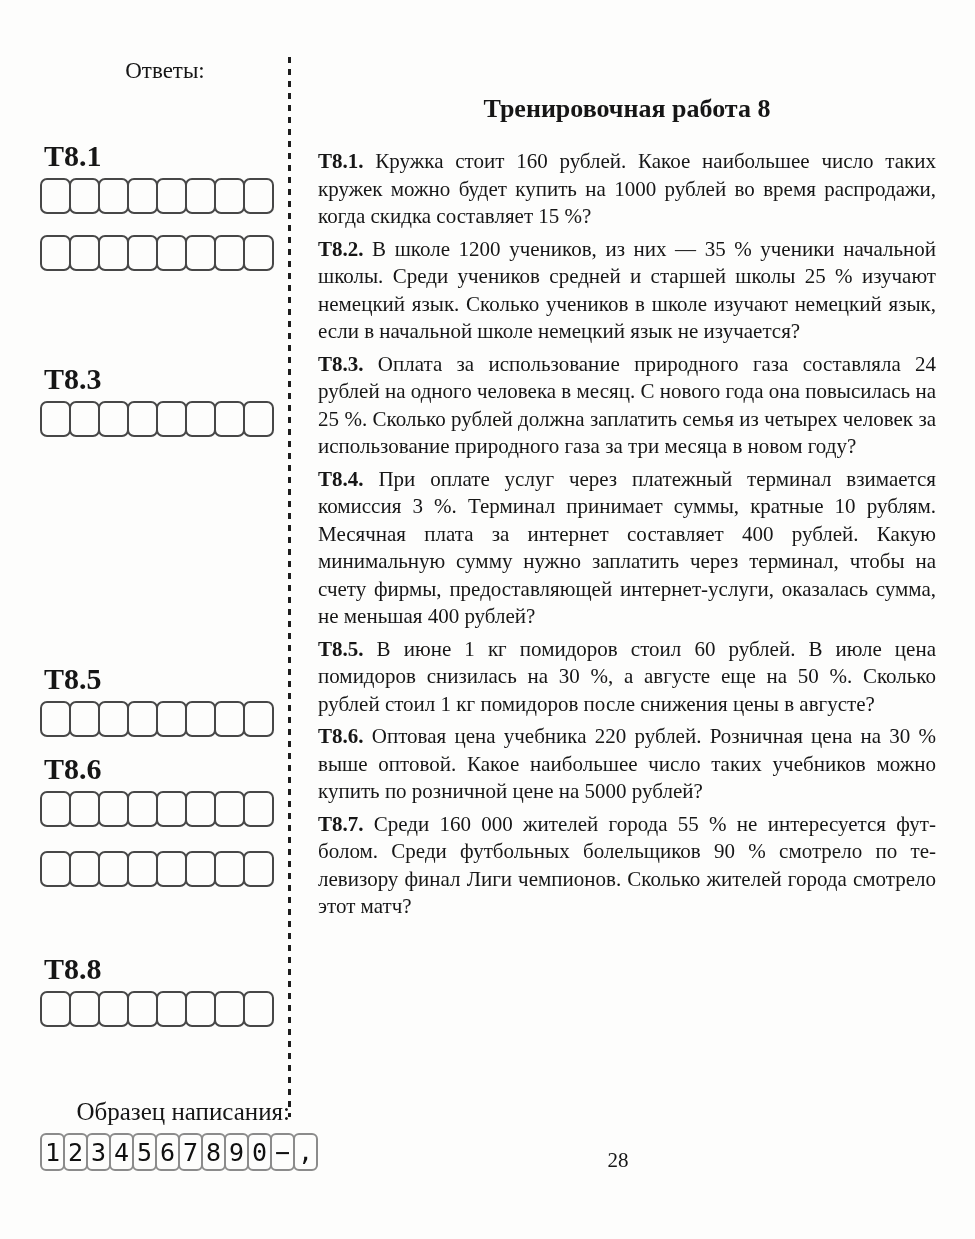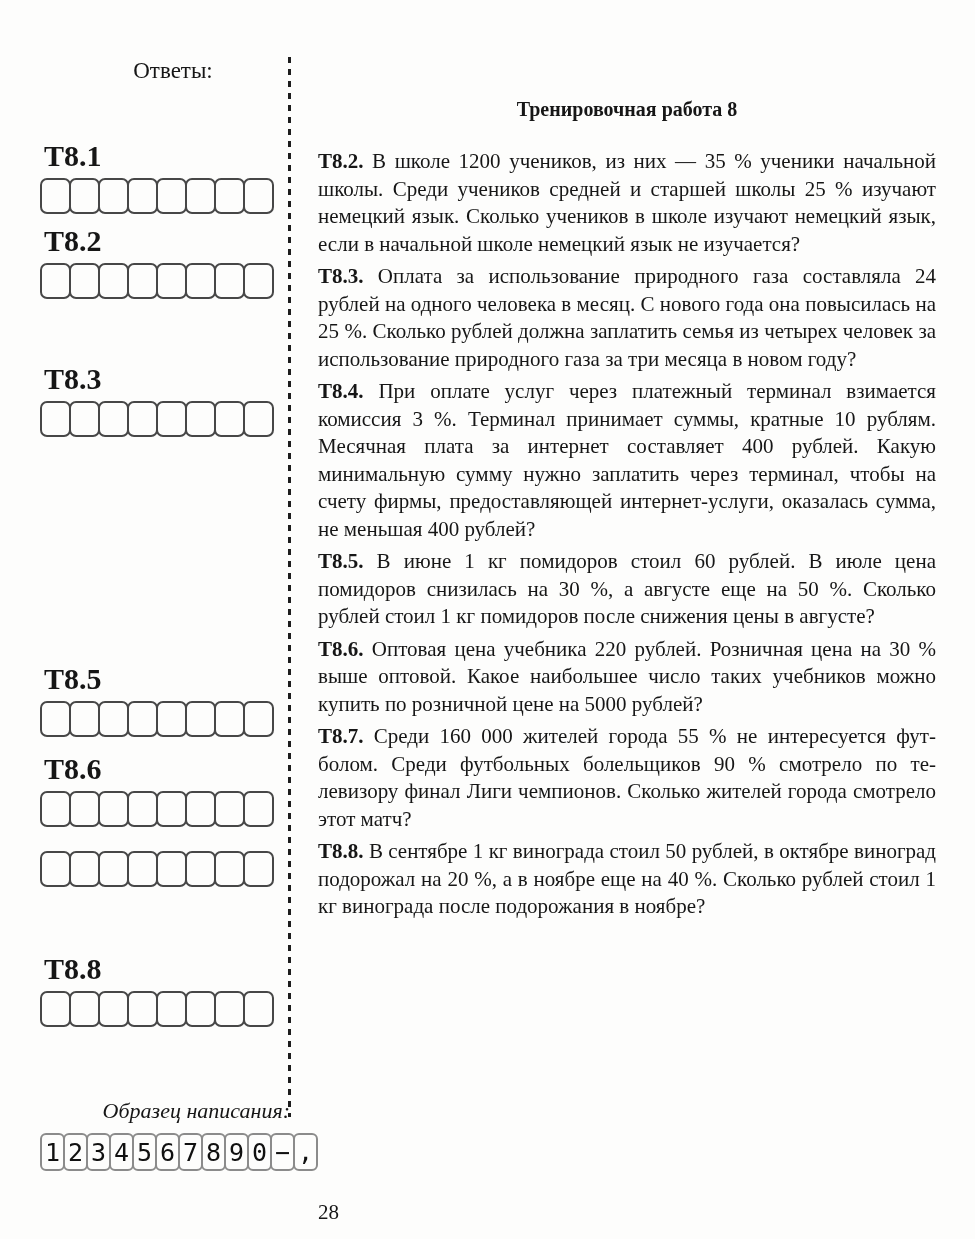--- a/index.html
+++ b/index.html
@@ -10,21 +10,21 @@
     margin: 0 auto;
     background: #fdfdfc;
     color: #161616;
     font-family: "Liberation Serif", serif;
     overflow: hidden;
   }
 
   
   .answers-header {
     position: absolute;
-    left: 38px; top: 58px; width: 270px;
+    left: 30px; top: 58px; width: 270px;
     text-align: center;
     font-size: 23px;
   }
   .answer-block { position: absolute; left: 40px; width: 240px; }
   .answer-label {
     font-weight: bold;
     font-size: 30px;
     line-height: 28px;
     margin-left: 4px;
   }
@@ -48,56 +48,56 @@
     background: repeating-linear-gradient(to bottom, #1d1d1d 0 6px, transparent 6px 12px);
   }
 
   
   .content-col {
     position: absolute;
     left: 318px; top: 92px; width: 618px;
   }
   .content-col h1 {
     margin: 0 0 22px 0;
-    font-size: 20px;
+    font-size: 26px;
     line-height: 34px;
     text-align: center;
     font-weight: bold;
   }
   p.problem {
     margin: 0 0 5px 0;
     font-size: 21px;
     line-height: 27.5px;
     text-align: justify;
   }
   p.problem b { font-weight: bold; }
 
   
   .sample-label {
     position: absolute;
     left: 20px; top: 1098px; width: 270px;
     text-align: right;
-    font-size: 22px;
-    font-style: italic;
+    font-size: 25px;
   }
   .sample-row { position: absolute; left: 40px; top: 1133px; display: flex; }
   .scell {
     width: 21px; height: 34px;
     border: 2px solid #8b8b8b;
     border-radius: 6px;
     display: flex; align-items: center; justify-content: center;
     font-family: "DejaVu Sans Mono", monospace;
     font-size: 25px;
     color: #101010;
   }
   .scell + .scell { margin-left: -2px; }
 
   .page-number {
     position: absolute;
-    left: 318px; top: 1200px; width: 600px;
+    left: 318px; top: 1148px; width: 600px;
+    text-align: center;
     font-size: 21px;
   }
 </style>
 </head>
 <body>
 
 <div class="page">
 
   <div class="answers-header">Ответы:</div>
 
@@ -108,21 +108,20 @@
         <span class="cell"></span>
         <span class="cell"></span>
         <span class="cell"></span>
         <span class="cell"></span>
         <span class="cell"></span>
         <span class="cell"></span>
         <span class="cell"></span>
       </div>
   </div>
   <div class="answer-block b2">
-    <div class="answer-label">Т8.2</div>
     <div class="cells">
         <span class="cell"></span>
         <span class="cell"></span>
         <span class="cell"></span>
         <span class="cell"></span>
         <span class="cell"></span>
         <span class="cell"></span>
         <span class="cell"></span>
         <span class="cell"></span>
       </div>
@@ -190,27 +189,27 @@
         <span class="cell"></span>
         <span class="cell"></span>
       </div>
   </div>
 
   <div class="divider"></div>
 
   <div class="content-col">
     <h1>Тренировочная работа 8</h1>
 
+    <p class="problem"><b>Т8.1.</b> <span>Кружка стоит 160 рублей. Какое наибольшее число таких кружек можно будет купить на 1000 рублей во время распро­дажи, когда скидка составляет 15&nbsp;%?</span></p>
     <p class="problem"><b>Т8.2.</b> <span>В школе 1200 учеников, из них — 35&nbsp;% ученики началь­ной школы. Среди учеников средней и старшей школы 25&nbsp;% изучают немецкий язык. Сколько учеников в школе изучают немецкий язык, если в начальной школе немецкий язык не изучается?</span></p>
     <p class="problem"><b>Т8.3.</b> <span>Оплата за использование природного газа составляла 24 рублей на одного человека в месяц. С нового года она повысилась на 25&nbsp;%. Сколько рублей должна заплатить семья из четырех человек за использование природного газа за три месяца в новом году?</span></p>
     <p class="problem"><b>Т8.4.</b> <span>При оплате услуг через платежный терминал взимается комиссия 3&nbsp;%. Терминал принимает суммы, кратные 10 руб­лям. Месячная плата за интернет составляет 400 рублей. Ка­кую минимальную сумму нужно заплатить через терминал, чтобы на счету фирмы, предоставляющей интернет-услуги, оказалась сумма, не меньшая 400 рублей?</span></p>
     <p class="problem"><b>Т8.5.</b> <span>В июне 1 кг помидоров стоил 60 рублей. В июле цена помидоров снизилась на 30&nbsp;%, а августе еще на 50&nbsp;%. Сколько рублей стоил 1 кг помидоров после снижения цены в августе?</span></p>
     <p class="problem"><b>Т8.6.</b> <span>Оптовая цена учебника 220 рублей. Розничная цена на 30&nbsp;% выше оптовой. Какое наибольшее число таких учебни­ков можно купить по розничной цене на 5000 рублей?</span></p>
     <p class="problem"><b>Т8.7.</b> <span>Среди 160&nbsp;000 жителей города 55&nbsp;% не интересуется фут­болом. Среди футбольных болельщиков 90&nbsp;% смотрело по те­левизору финал Лиги чемпионов. Сколько жителей города смотрело этот матч?</span></p>
-    <p class="problem"><b>Т8.8.</b> <span>В сентябре 1 кг винограда стоил 50 рублей, в октябре виноград подорожал на 20&nbsp;%, а в ноябре еще на 40&nbsp;%. Сколько рублей стоил 1 кг винограда после подорожания в ноябре?</span></p>
   </div>
 
   <div class="sample-label">Образец написания:</div>
   <div class="sample-row">
       <span class="scell">1</span>
       <span class="scell">2</span>
       <span class="scell">3</span>
       <span class="scell">4</span>
       <span class="scell">5</span>
       <span class="scell">6</span>

